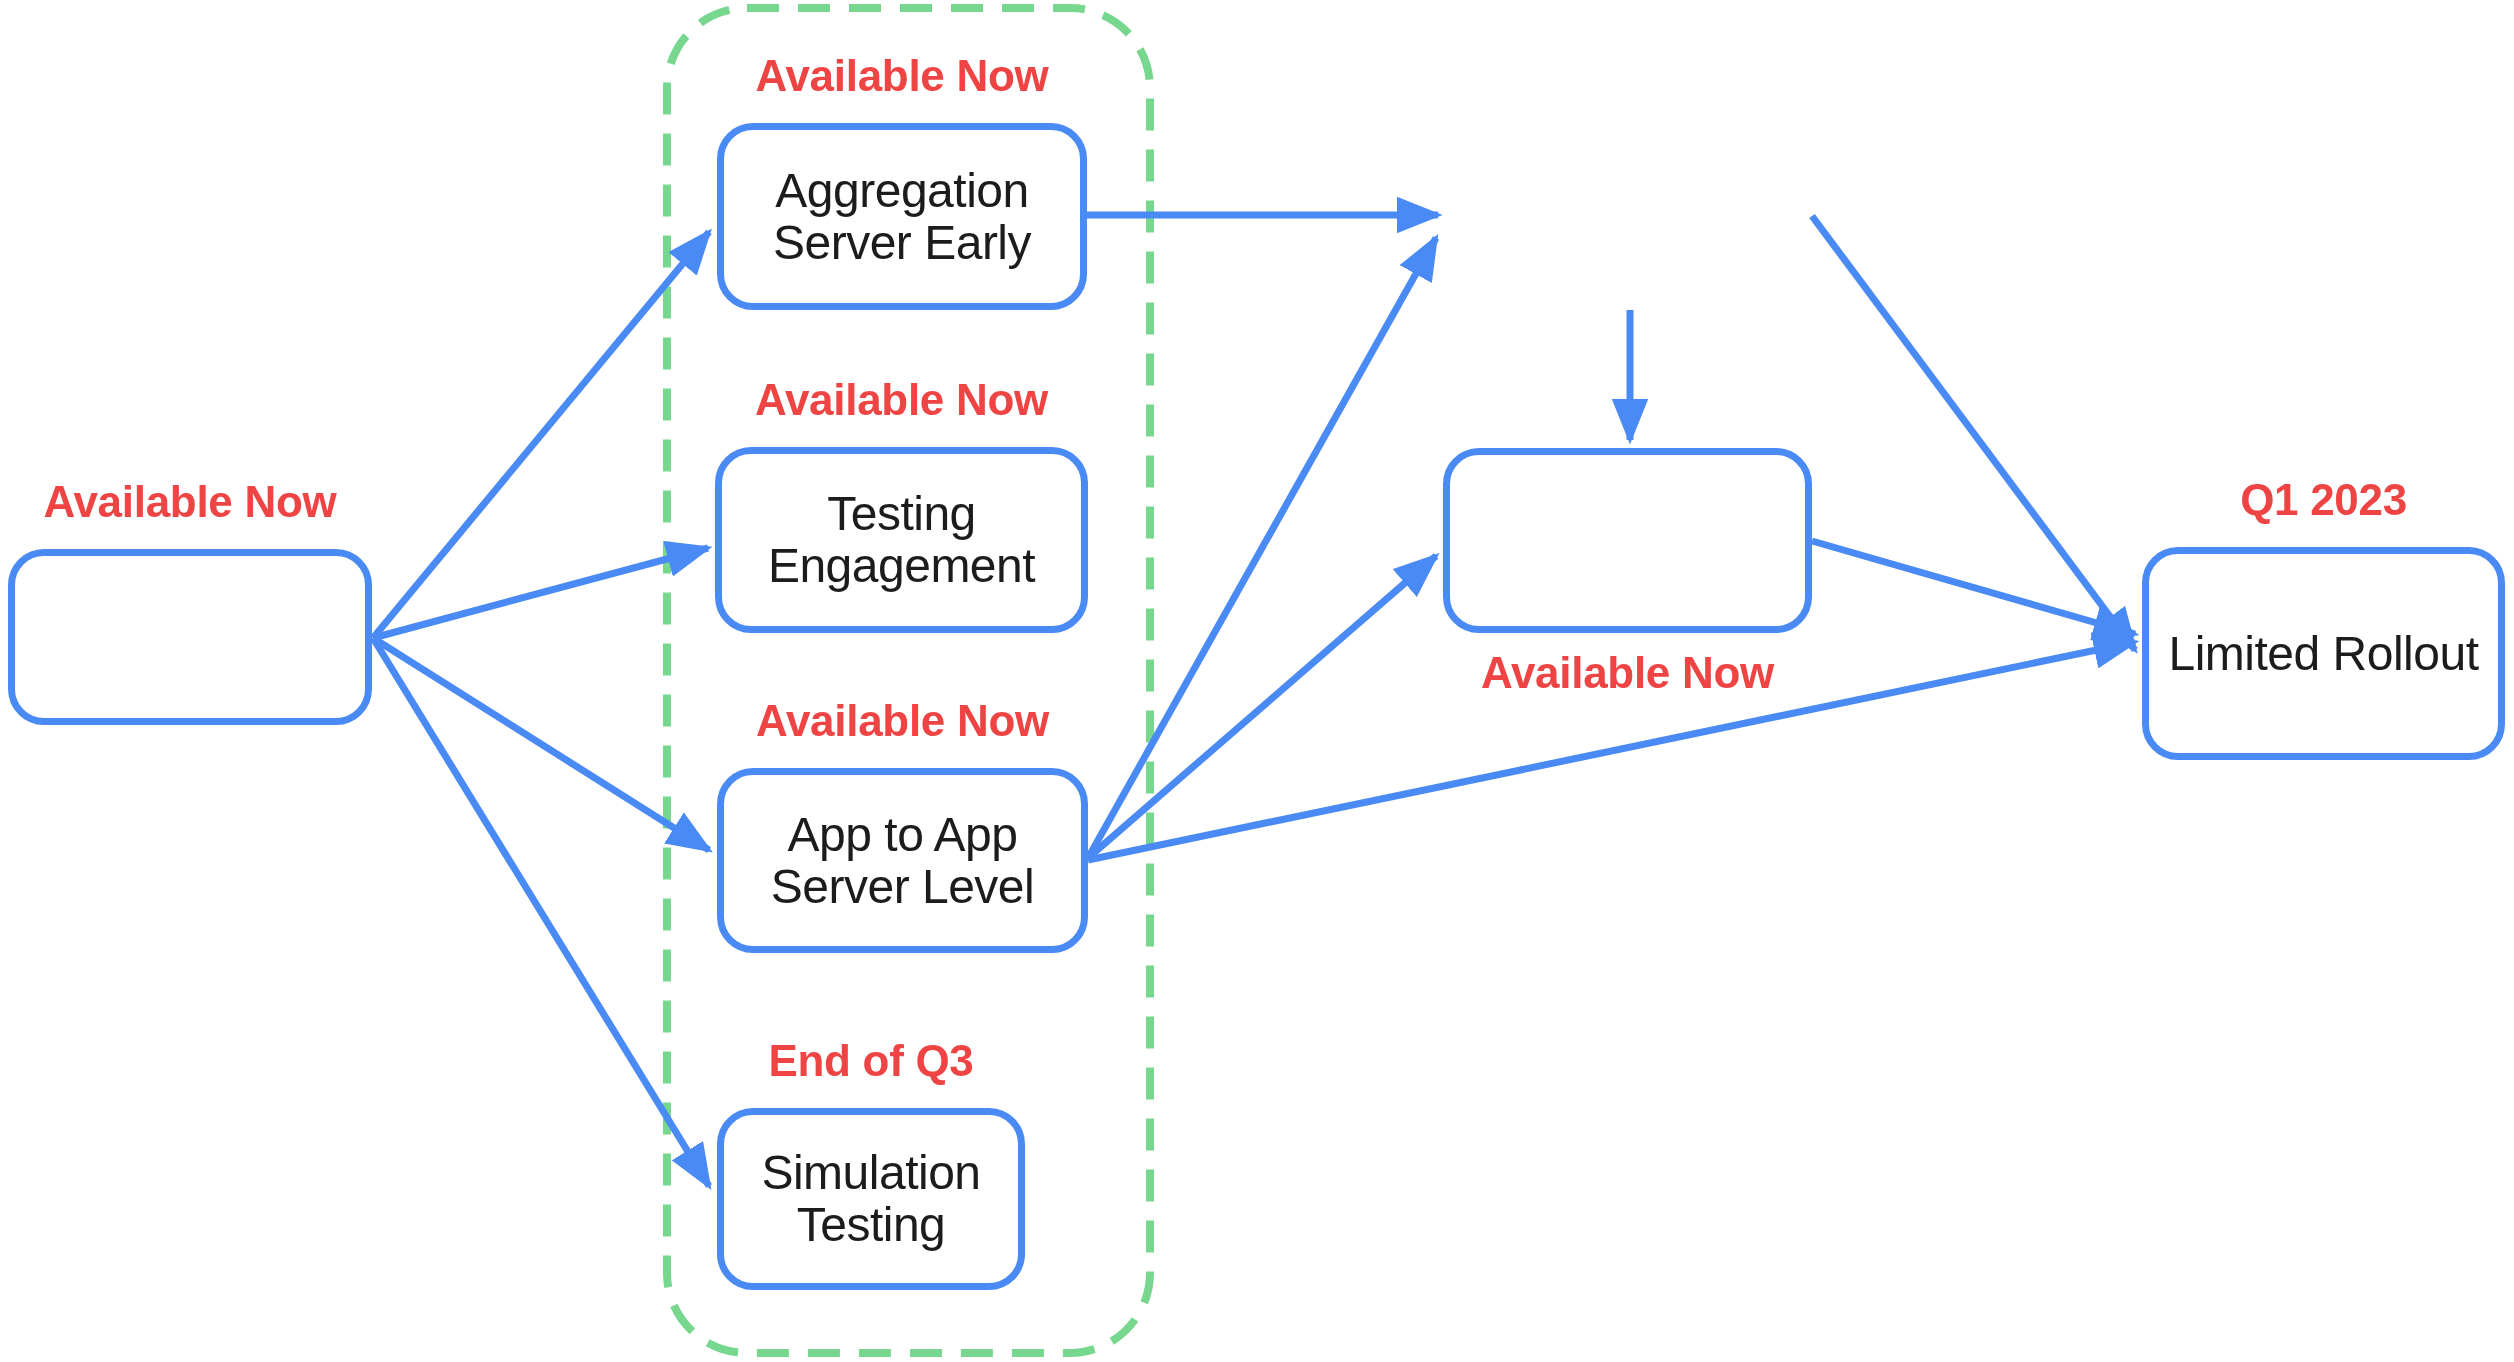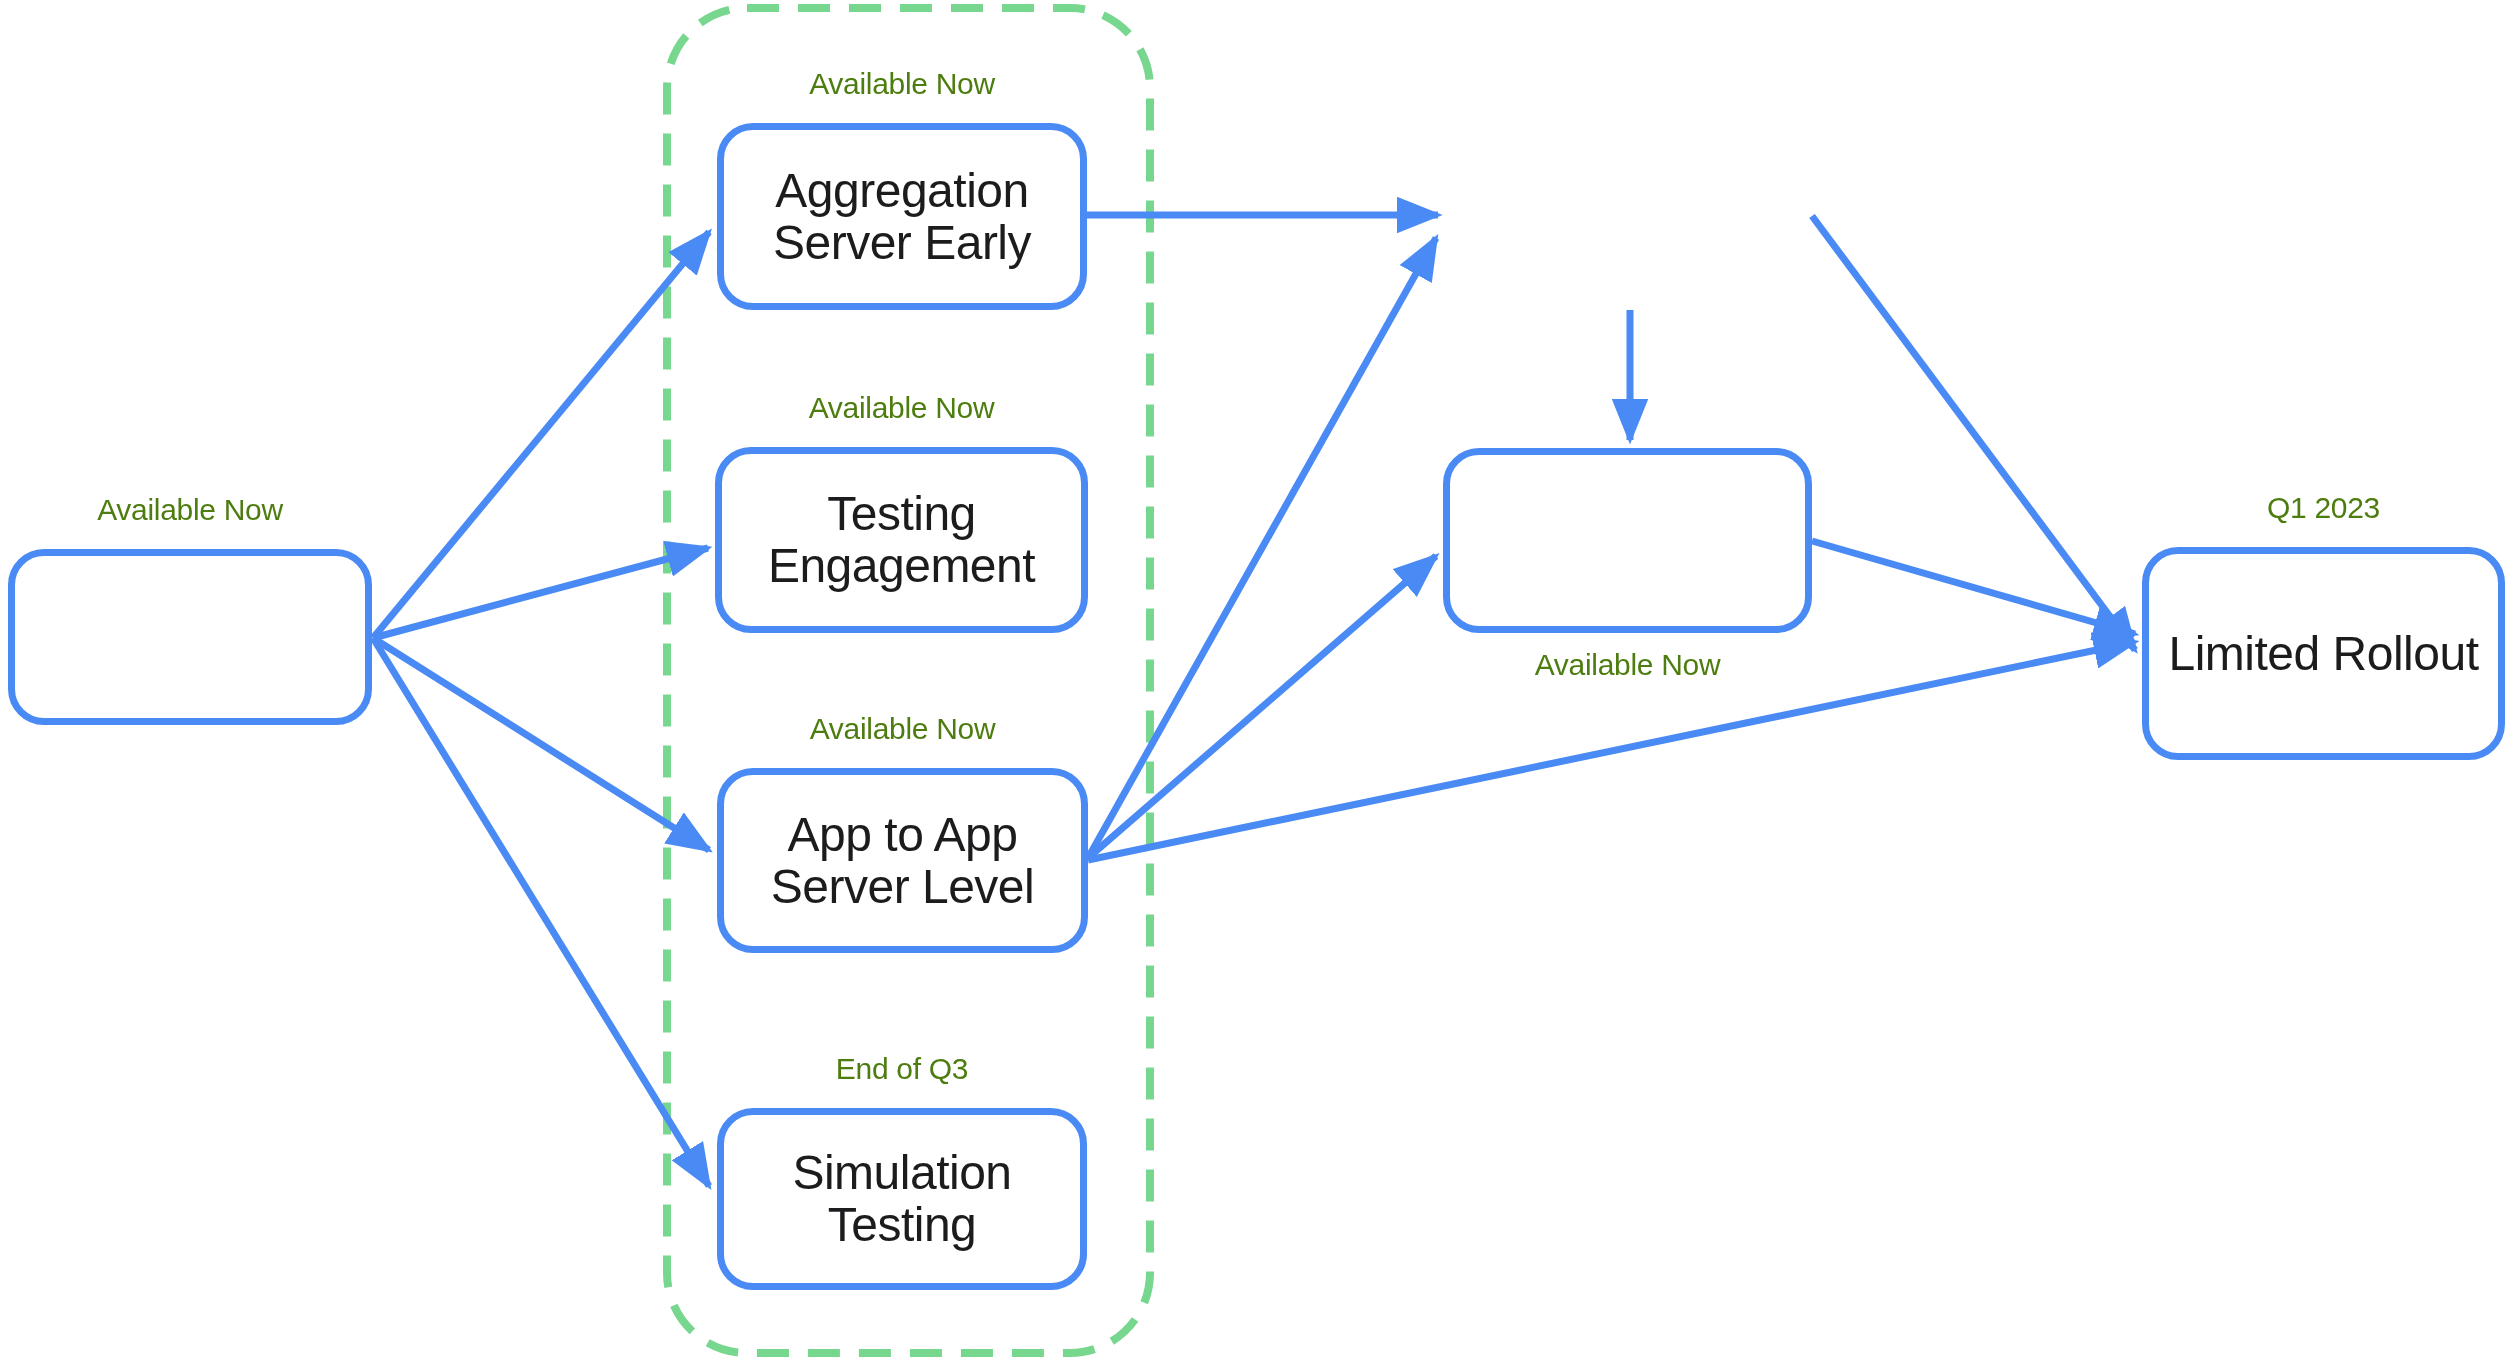--- a/index.html
+++ b/index.html
@@ -29,23 +29,23 @@
     font-size:48px;
     line-height:1.08;
     font-weight:500;
     color:#1c1c1e;
     letter-spacing:-0.5px;
     padding:0 18px;
   }
   .status{
     position:absolute;left:50%;transform:translateX(-50%);
     white-space:nowrap;
-    font-size:30px;font-weight:400;
+    font-size:44px;font-weight:700;
     letter-spacing:-0.3px;
-    color:#4d7c0f;
+    color:#ef4444;
   }
   .status.above{bottom:calc(100% + 29px);}
   .status.below{top:calc(100% + 22px);}
 </style>
 </head>
 <body>
 
 <div class="canvas">
 
   <svg class="edges" viewBox="0 0 2514 1362" aria-hidden="true">
@@ -85,21 +85,21 @@
   <div class="node" style="left:715px;top:447px;width:373px;height:186px">
     <div class="status above">Available Now</div>
     <div class="label">Testing Engagement</div>
   </div>
 
   <div class="node" style="left:717px;top:768px;width:371px;height:185px">
     <div class="status above">Available Now</div>
     <div class="label">App to App Server Level</div>
   </div>
 
-  <div class="node" style="left:717px;top:1108px;width:370px;height:182px">
+  <div class="node" style="left:717px;top:1108px;width:308px;height:182px">
     <div class="status above">End of Q3</div>
     <div class="label">Simulation Testing</div>
   </div>
 
 
   <div class="node" style="left:1443px;top:448px;width:369px;height:185px">
     <div class="status below">Available Now</div>
   </div>
 
   <div class="node" style="left:2142px;top:547px;width:363px;height:213px">

